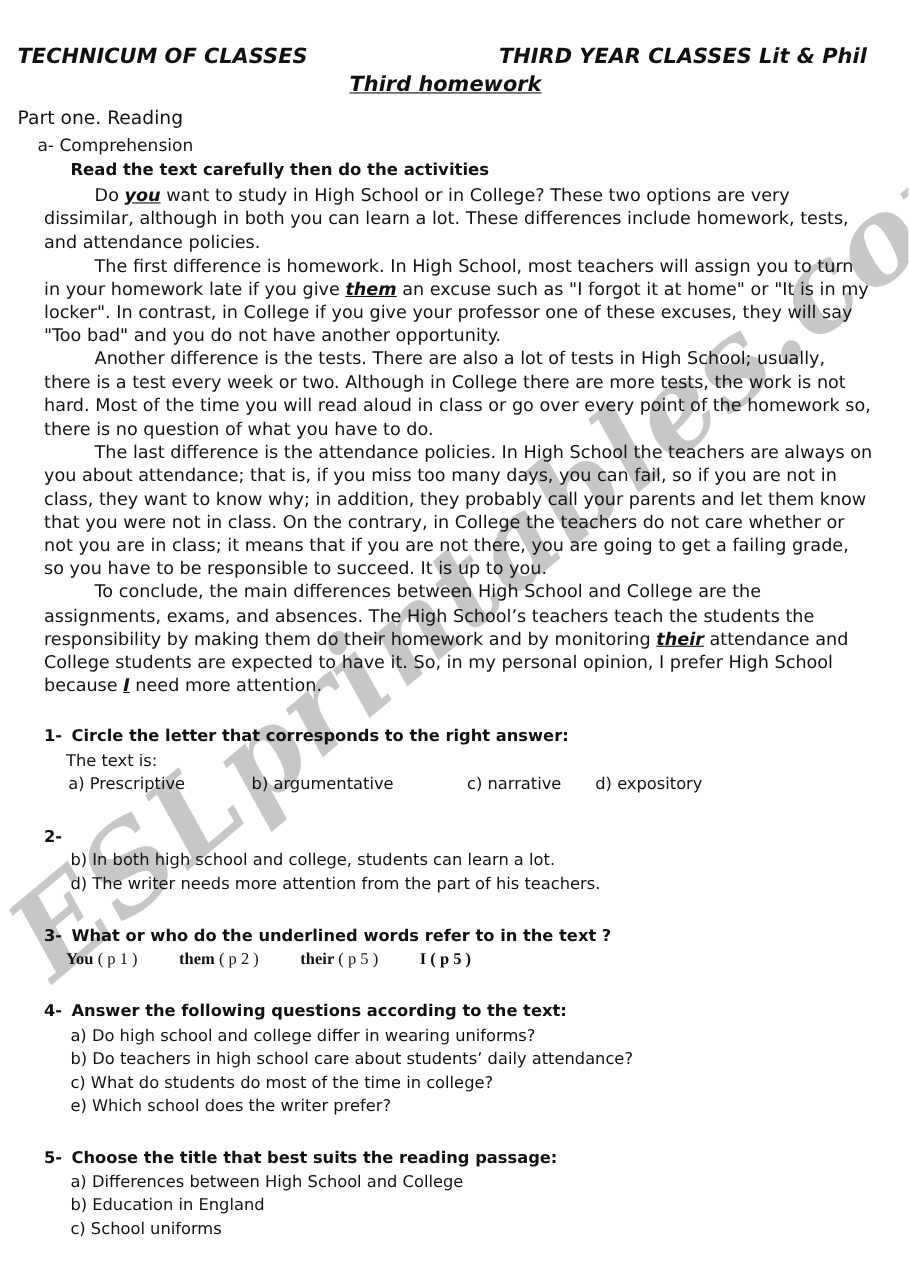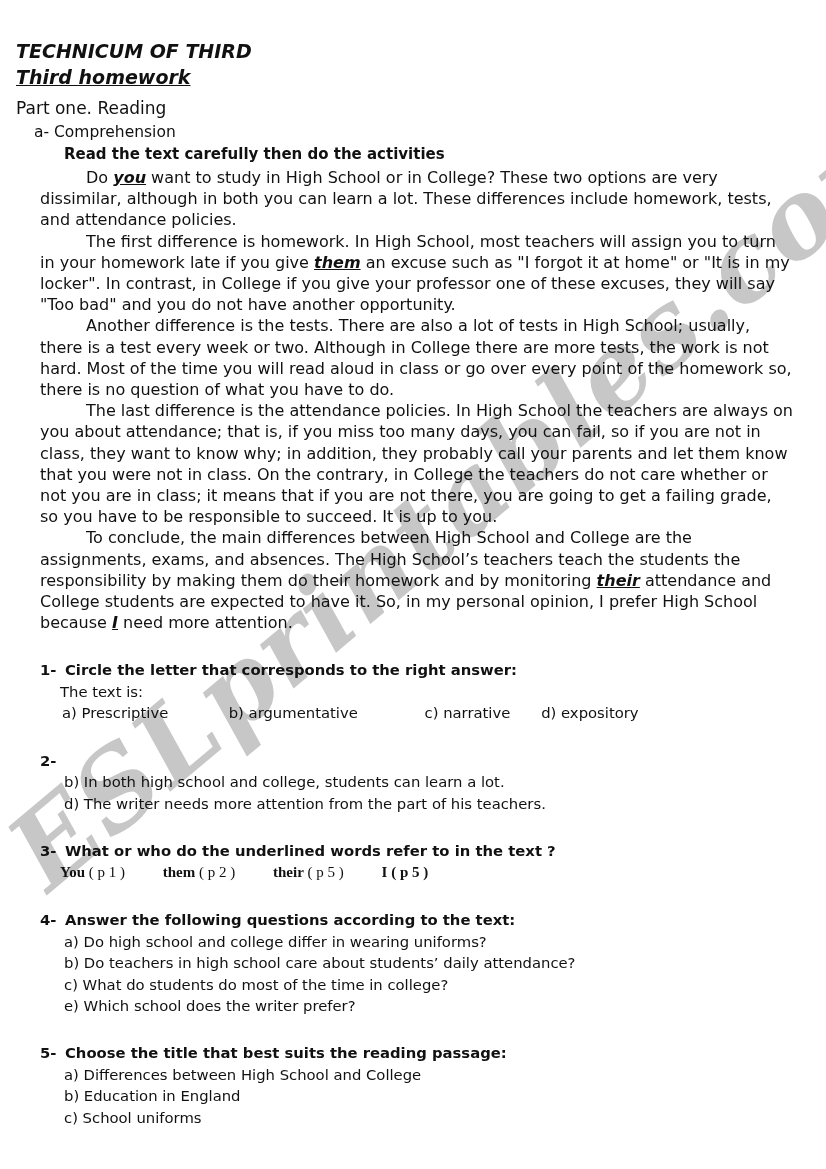--- a/index.html
+++ b/index.html
@@ -36,20 +36,21 @@
   }
   .header-row {
     display: flex;
     justify-content: space-between;
     font-size: 19px;
     font-weight: bold;
     font-style: italic;
     padding-right: 6px;
   }
   .homework-title {
+    text-align: center;
     font-size: 19px;
     font-weight: bold;
     font-style: italic;
     margin-top: 4px;
   }
   .homework-title span { text-decoration: underline; }
   .part-title { font-size: 17px; margin-top: 10px; }
   .sub-title { font-size: 15.5px; font-weight: normal; margin: 5px 0 0 18px; }
   .instruction { font-size: 15px; font-weight: bold; margin: 4px 0 0 48px; }
   .passage { margin: 4px 0 0 24px; font-size: 16px; line-height: 21.2px; }
@@ -82,21 +83,22 @@
 </head>
 <body>
 
 <div class="page">
 
   <div class="watermark">ESLprintables.com</div>
 
   <div class="content">
 
     <div class="header-row">
-      <span>TECHNICUM OF THIRD</span>
+      <span>TECHNICUM OF CLASSES</span>
+      <span>THIRD YEAR CLASSES Lit &amp; Phil</span>
     </div>
 
     <div class="homework-title">
       <span>Third homework</span>
     </div>
 
     <div class="part-title">Part one. Reading</div>
     <div class="sub-title">a-  Comprehension</div>
     <div class="instruction">Read the text carefully then do the activities</div>
 

